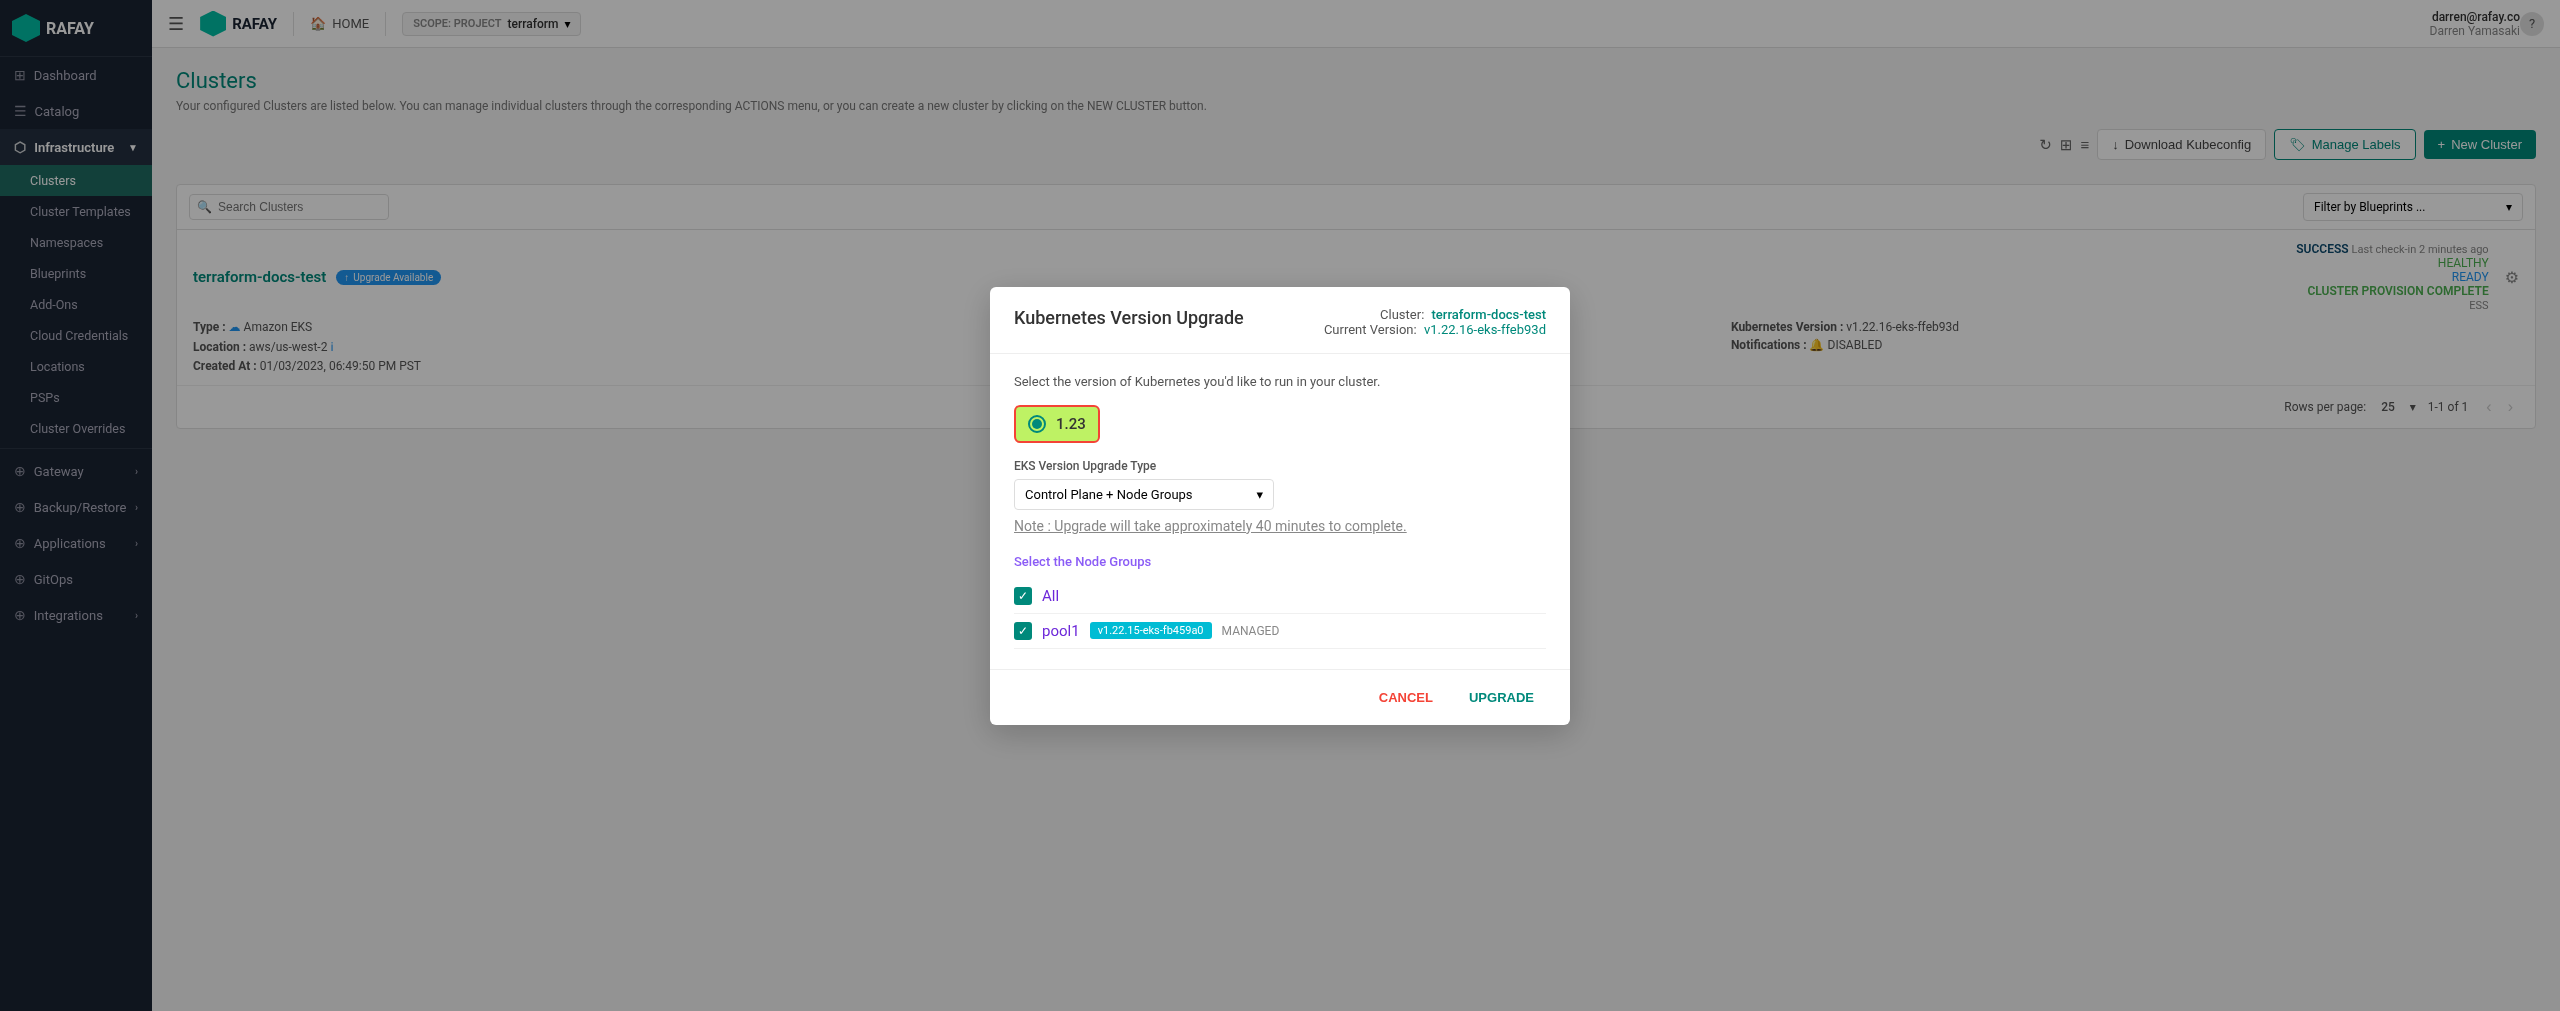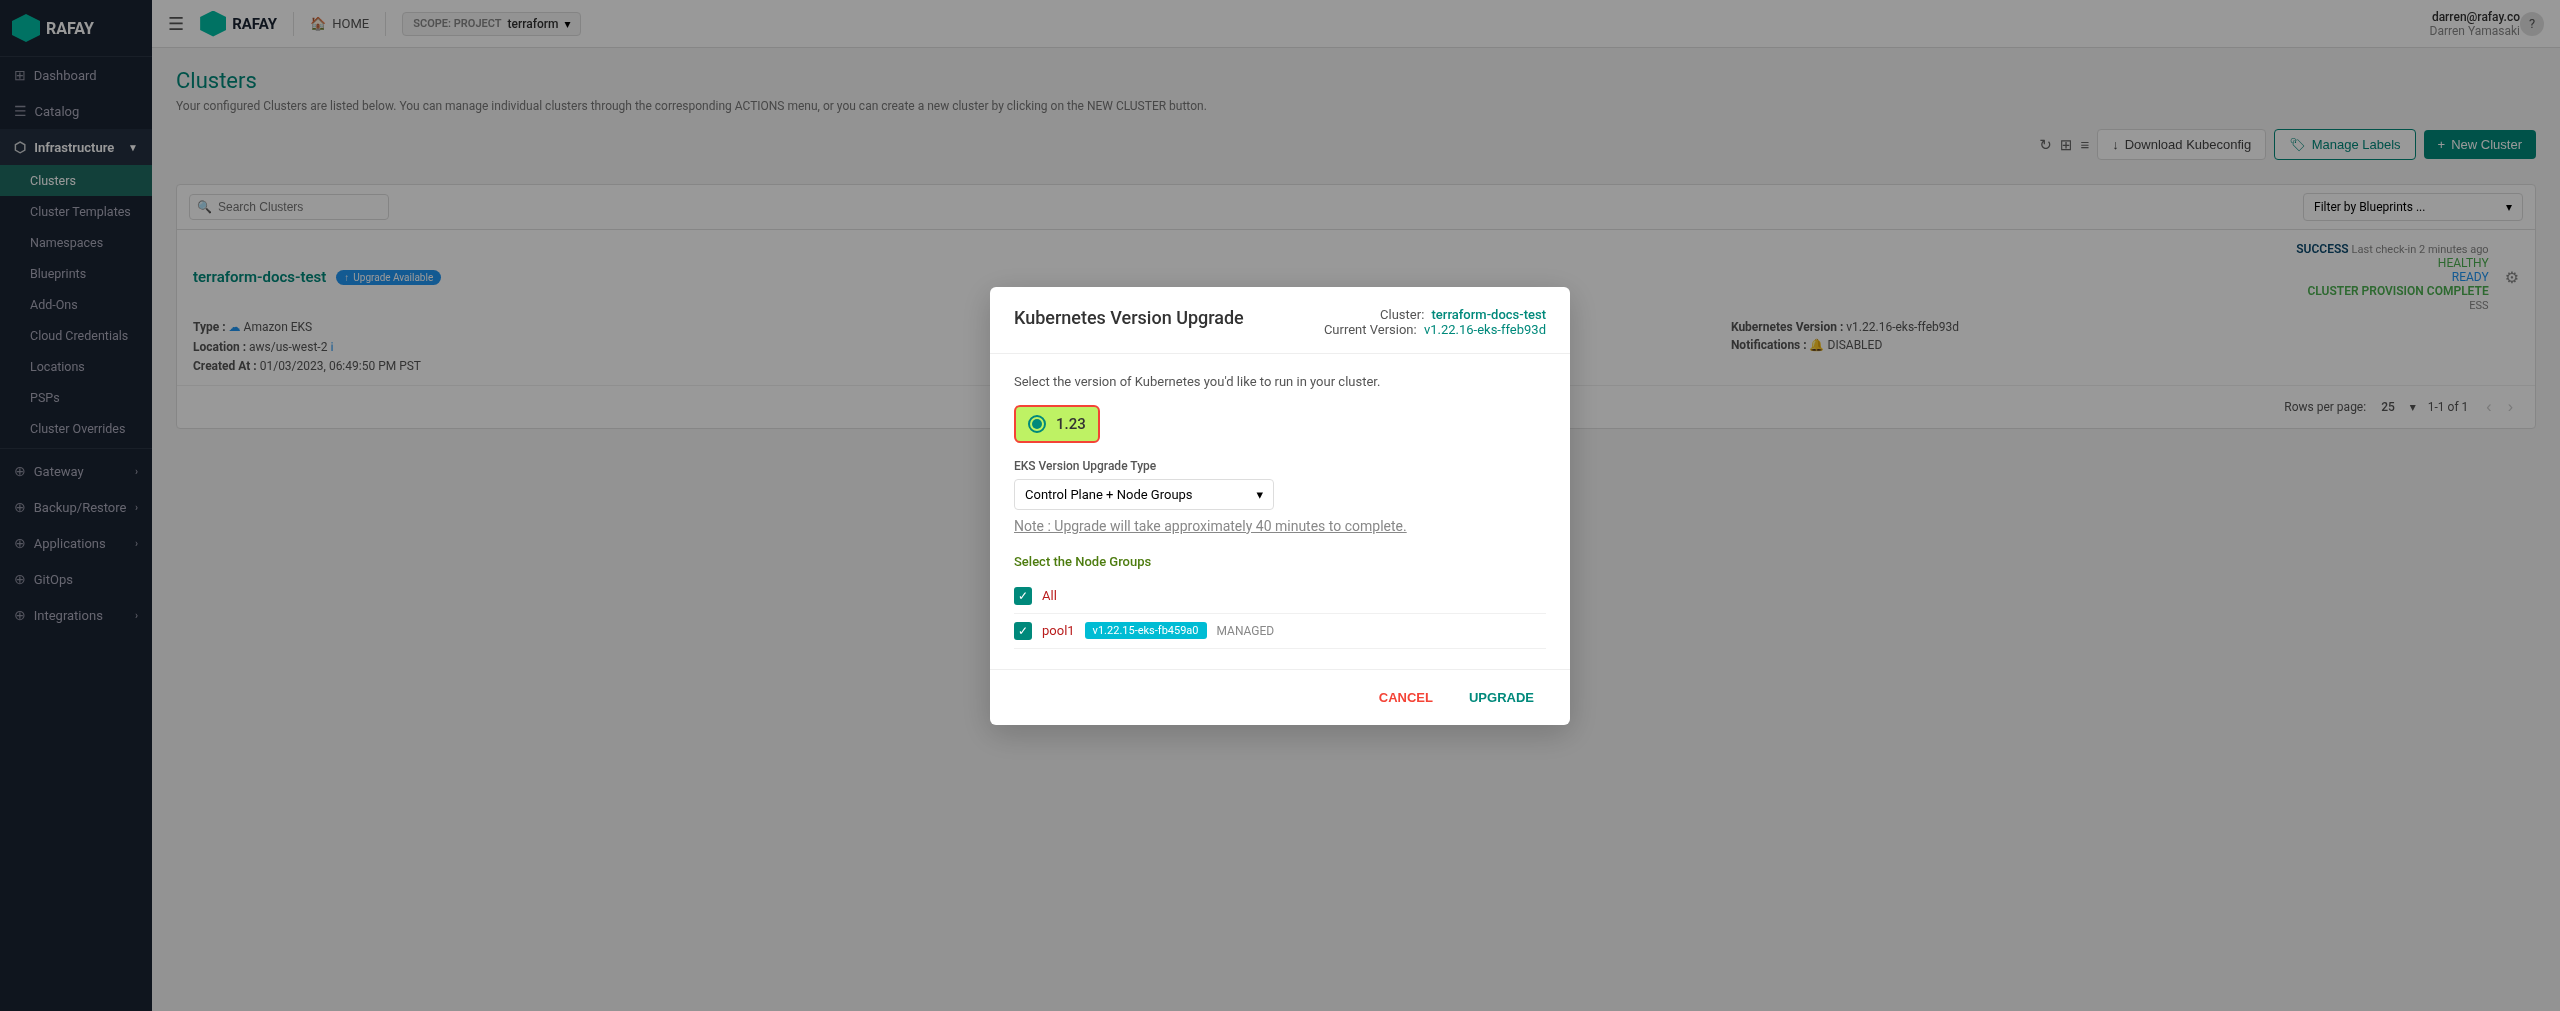--- a/index.html
+++ b/index.html
@@ -93,24 +93,24 @@
     .modal-version-link { color: #00897b; }
     .modal-body { padding: 20px 24px; }
     .modal-subtitle { font-size: 13px; color: #555; margin-bottom: 16px; }
     .version-option { display: flex; align-items: center; gap: 10px; padding: 8px 12px; border: 2px solid #f44336; border-radius: 6px; margin-bottom: 16px; background: #bef264; width: fit-content; }
     .radio-selected { width: 18px; height: 18px; border-radius: 50%; border: 2px solid #00897b; display: flex; align-items: center; justify-content: center; }
     .radio-inner { width: 10px; height: 10px; border-radius: 50%; background: #00897b; }
     .version-number { font-size: 15px; font-weight: 500; color: #333; }
     .upgrade-type-label { font-size: 12px; color: #555; margin-bottom: 6px; font-weight: 500; }
     .upgrade-type-select { border: 1px solid #ddd; border-radius: 4px; padding: 7px 10px; font-size: 13px; width: 260px; display: flex; align-items: center; justify-content: space-between; cursor: pointer; background: #fff; margin-bottom: 8px; }
     .upgrade-note { font-size: 14px; color: #888; margin-bottom: 20px; text-decoration: underline; }
-    .node-groups-title { font-size: 13px; color: #4d7c0f; font-weight: 500; margin-bottom: 10px; }
+    .node-groups-title { font-size: 13px; color: #8b5cf6; font-weight: 500; margin-bottom: 10px; }
     .node-group-row { display: flex; align-items: center; gap: 10px; padding: 8px 0; border-bottom: 1px solid #f0f0f0; }
     .checkbox-checked { width: 18px; height: 18px; background: #00897b; border-radius: 3px; display: flex; align-items: center; justify-content: center; color: #fff; font-size: 12px; flex-shrink: 0; }
-    .node-name { font-size: 13px; color: #b91c1c; }
+    .node-name { font-size: 15px; color: #6d28d9; }
     .version-tag { background: #00bcd4; color: #fff; font-size: 11px; padding: 2px 8px; border-radius: 3px; }
     .managed-tag { font-size: 12px; color: #888; }
     .modal-footer { padding: 14px 24px; display: flex; justify-content: flex-end; gap: 12px; border-top: 1px solid #eee; }
     .btn-cancel { background: none; border: none; color: #f44336; font-size: 13px; font-weight: 600; cursor: pointer; padding: 6px 12px; }
     .btn-upgrade { background: none; border: none; color: #00897b; font-size: 13px; font-weight: 700; cursor: pointer; padding: 6px 12px; }
 
     .toolbar-row { display: flex; align-items: center; justify-content: space-between; margin-bottom: 12px; }
   </style>
 </head>
 <body>

